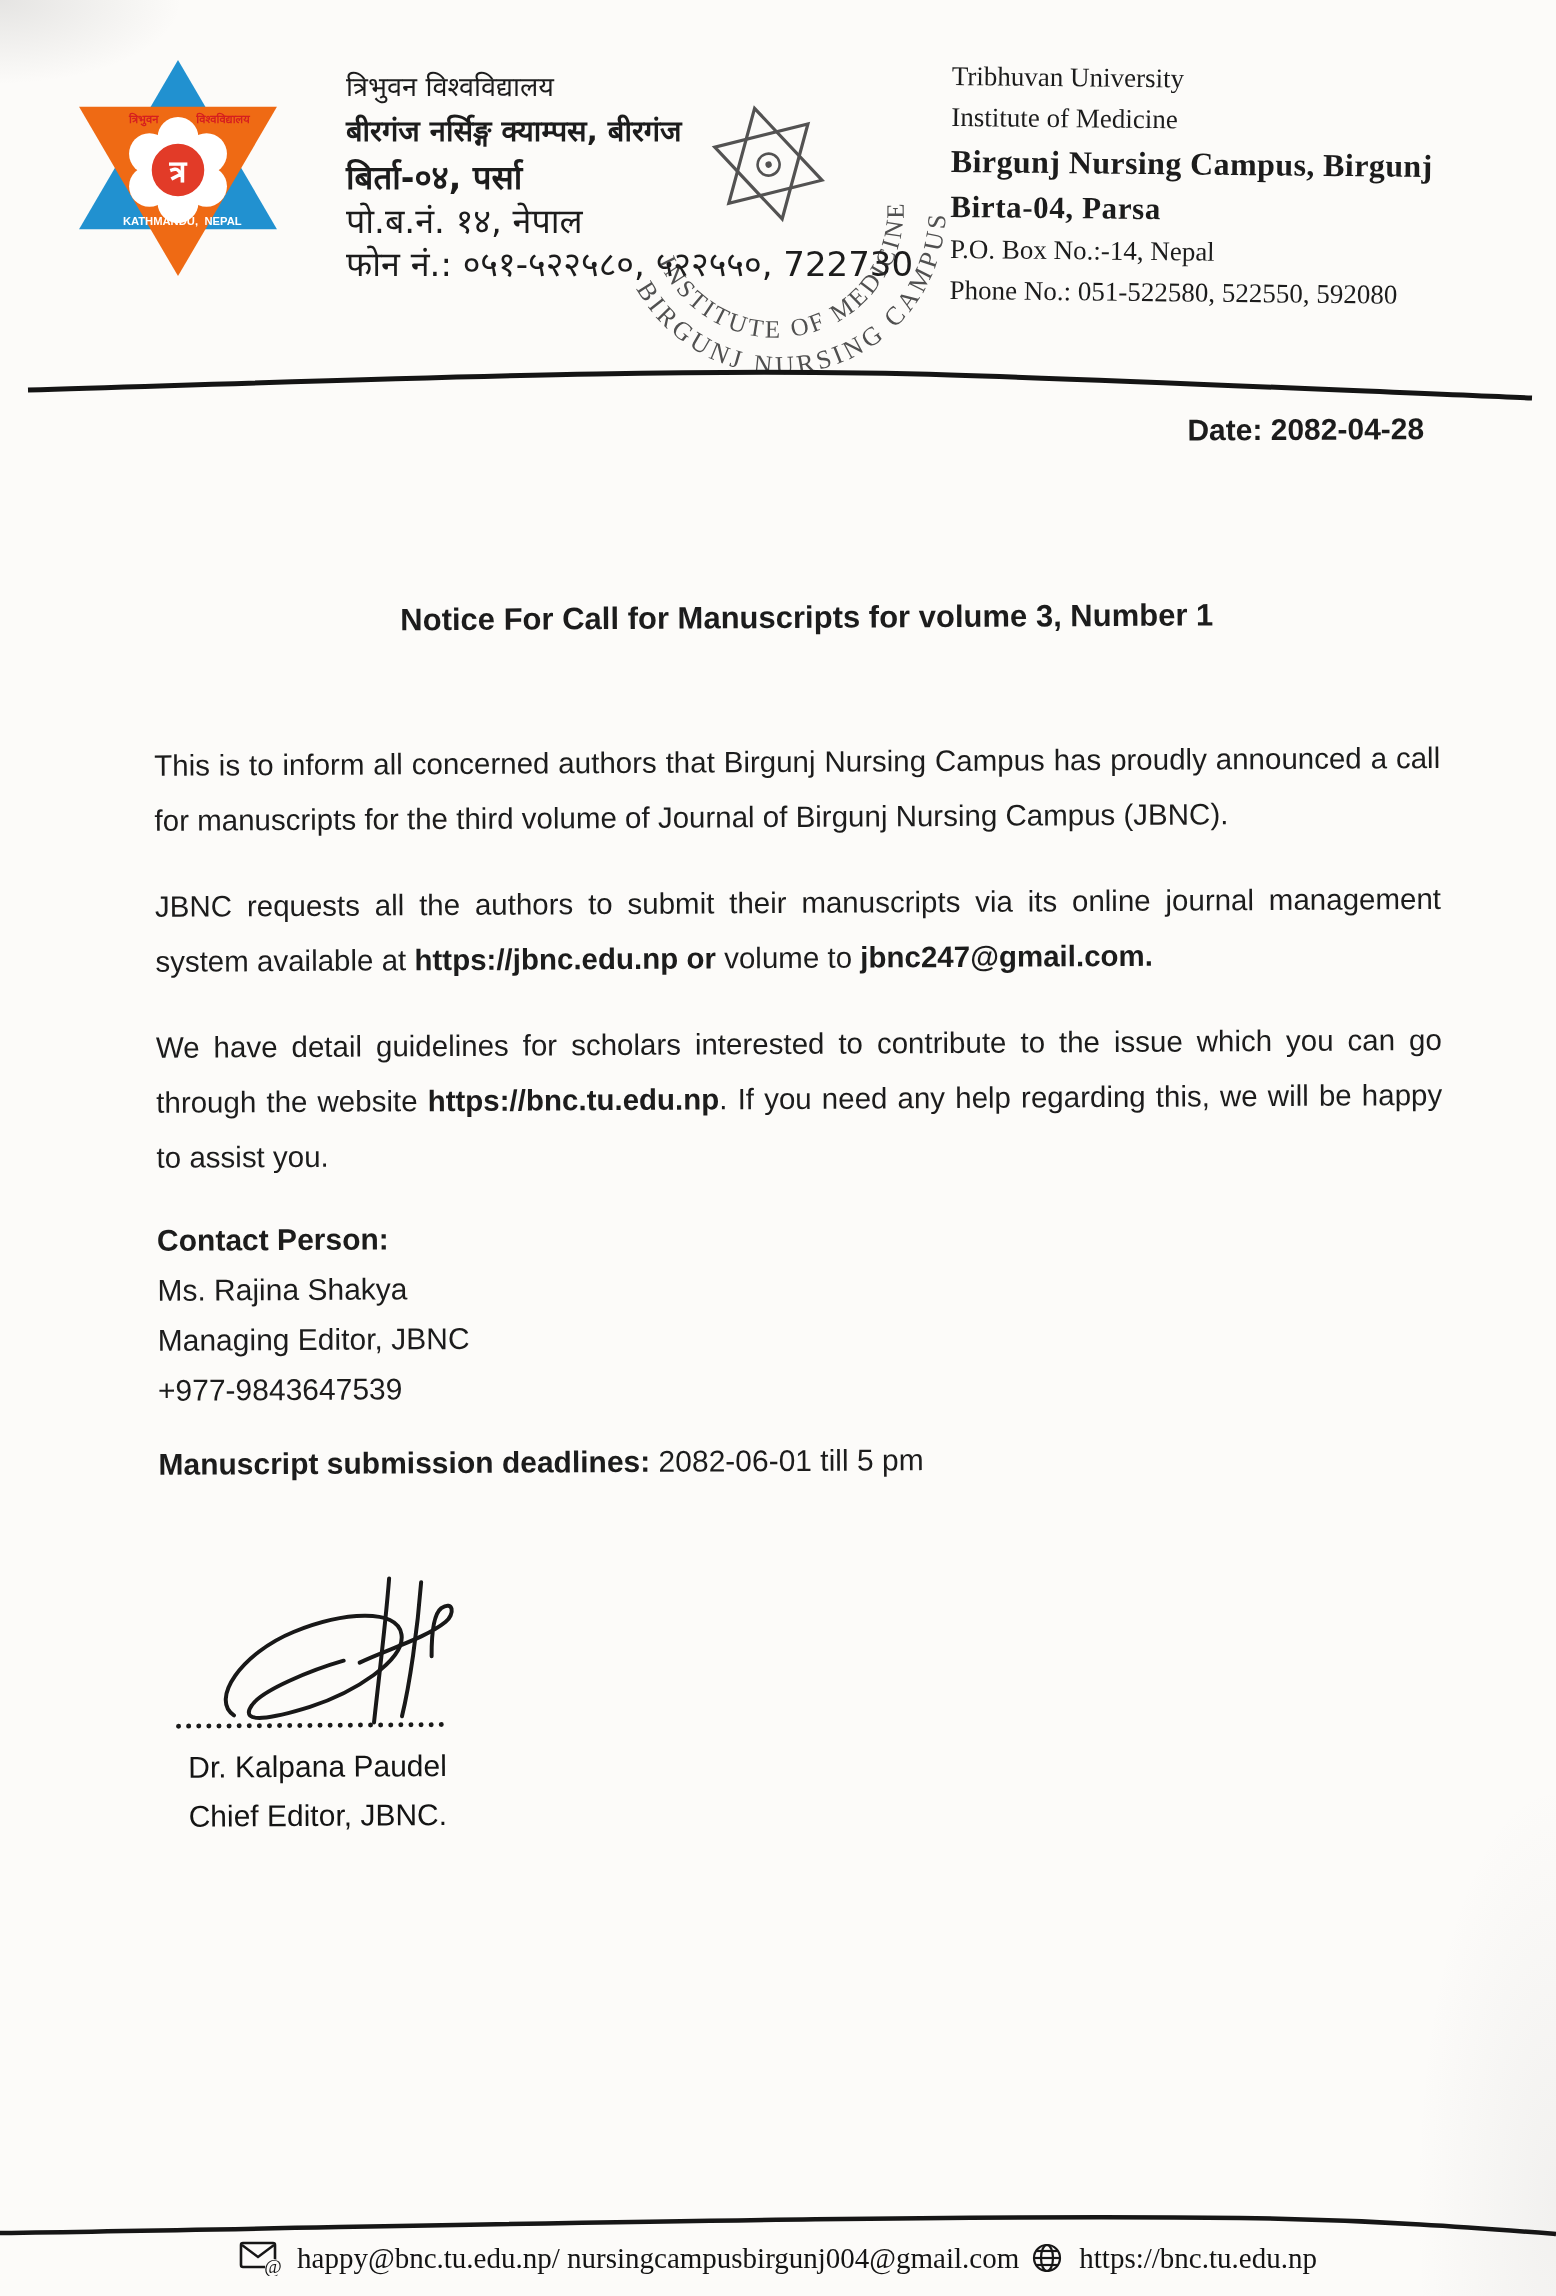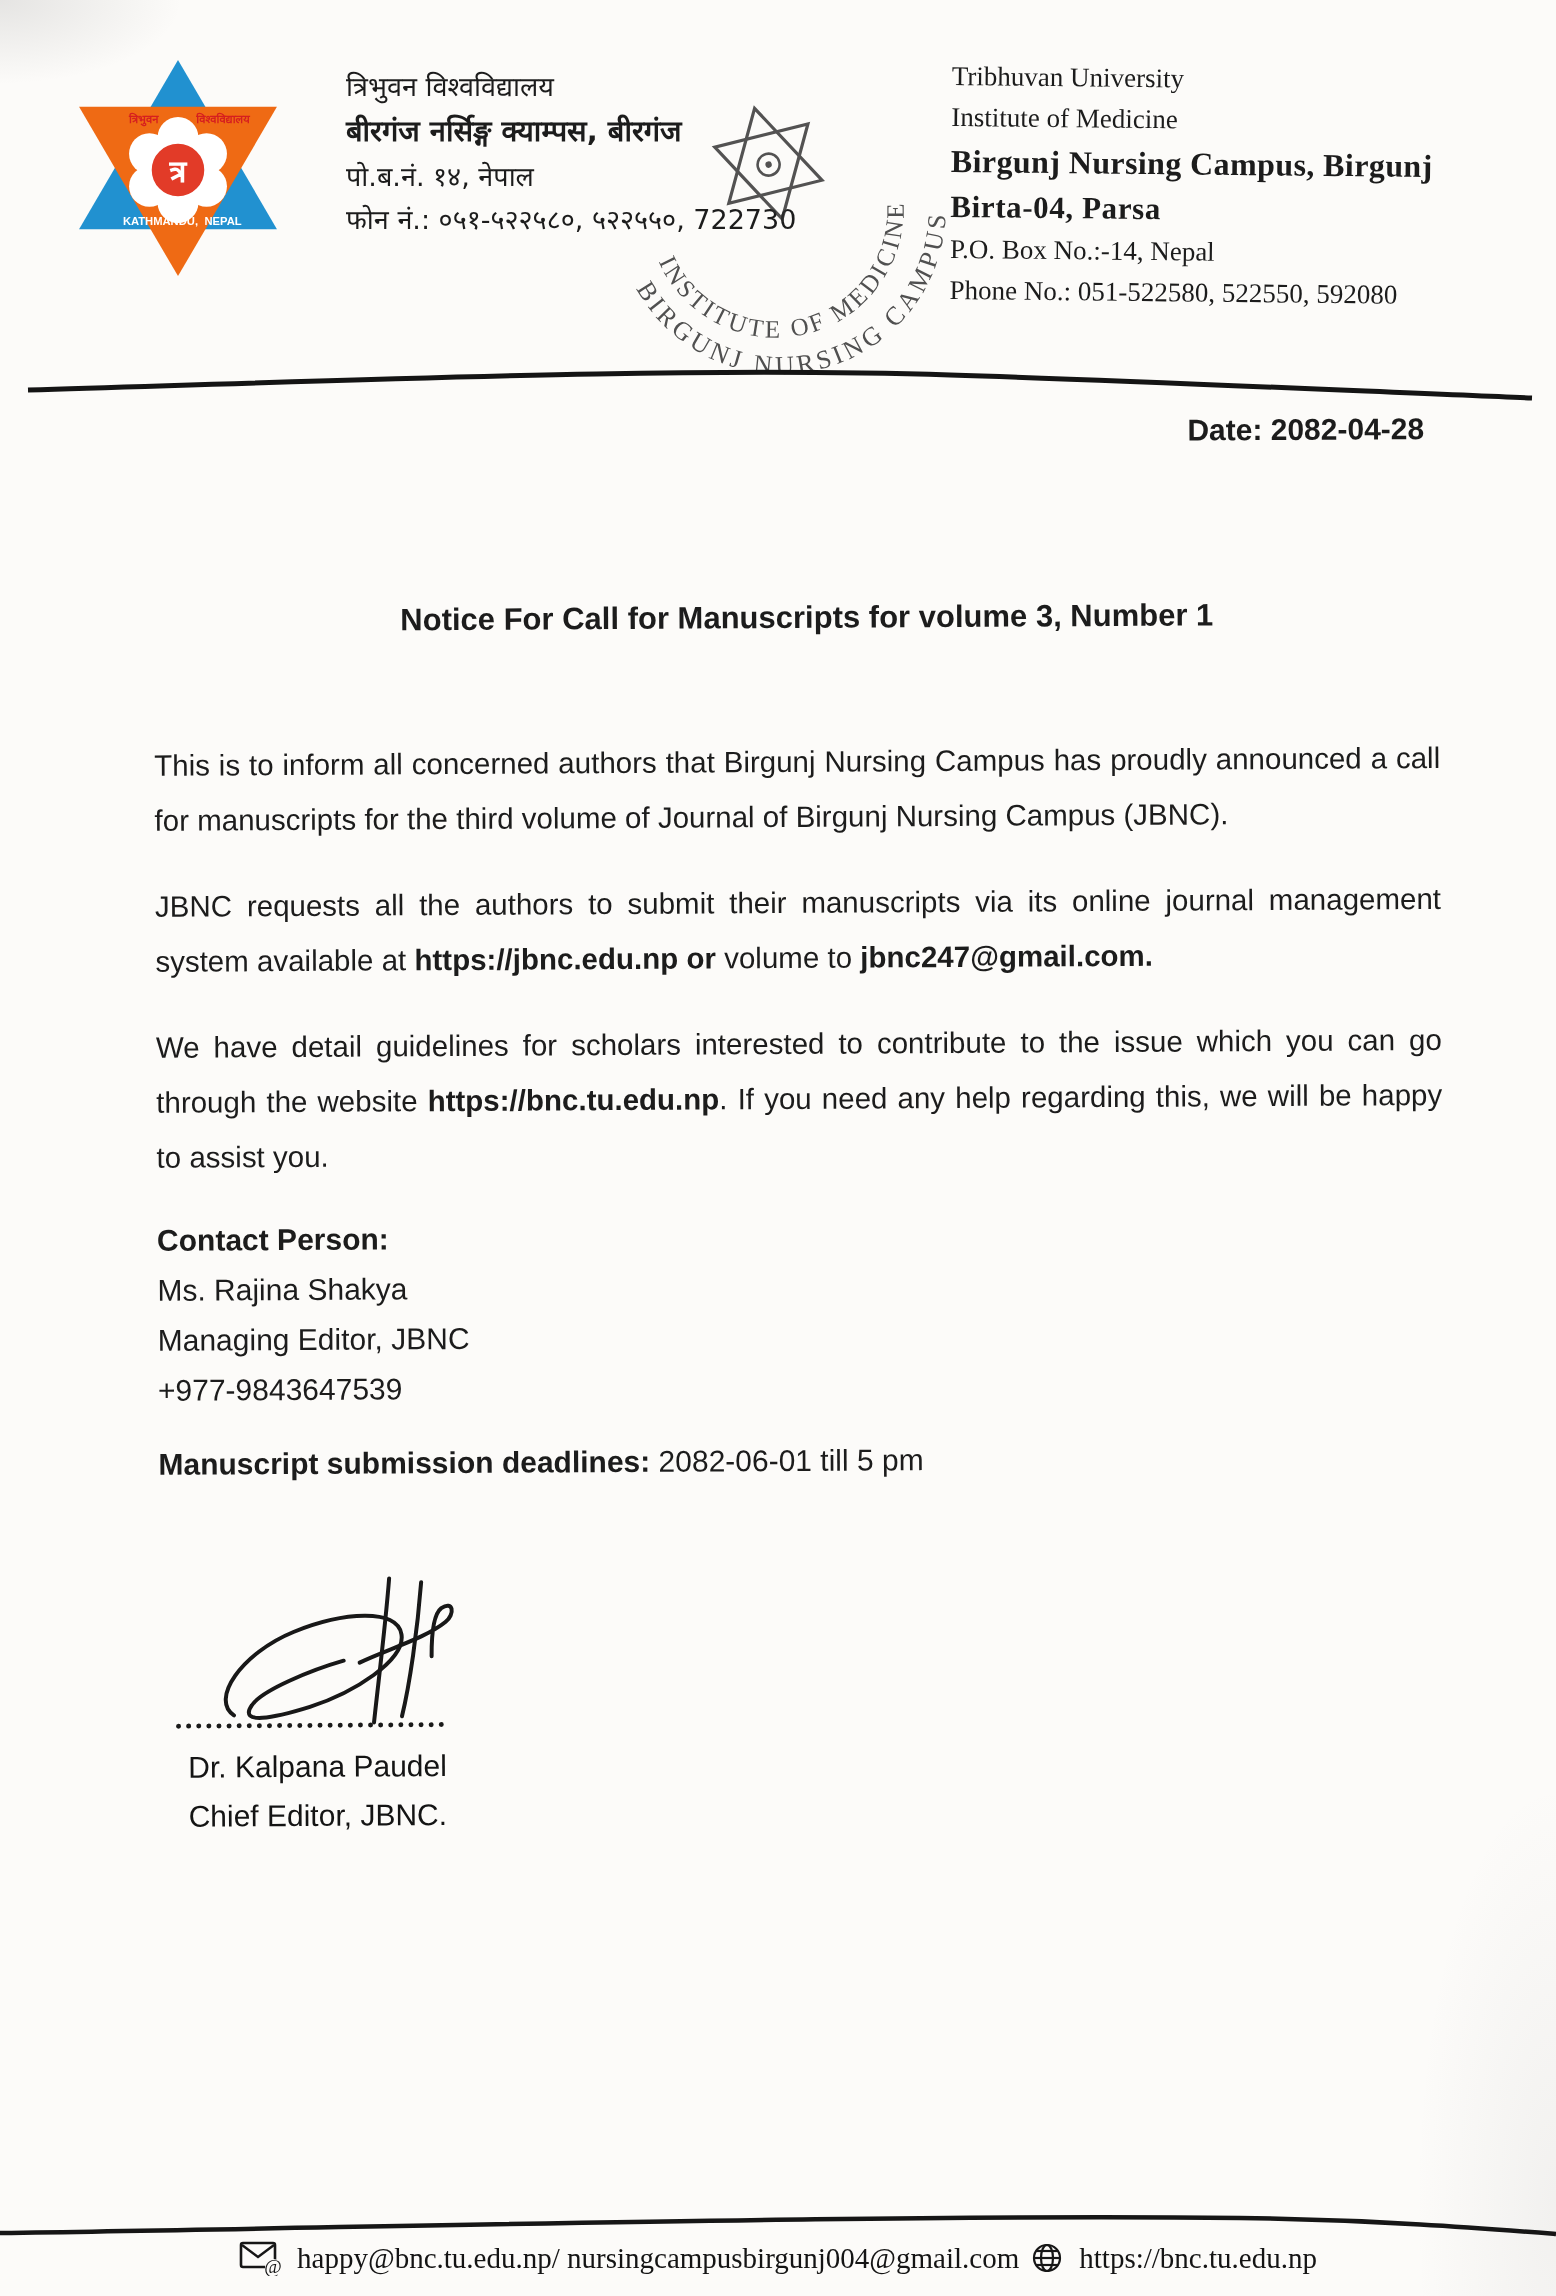--- a/index.html
+++ b/index.html
@@ -16,21 +16,21 @@
       radial-gradient(ellipse 200px 600px at 100% 96%, rgba(120,120,120,.08), transparent 70%),
       #fcfbf9;
   }
   
   .letterhead{position:absolute;top:48px;left:0;width:1556px;height:335px;}
   .logo{position:absolute;left:76px;top:2px;width:204px;height:236px;}
   .np-block{position:absolute;left:346px;top:18px;font-family:"DejaVu Sans",sans-serif;white-space:nowrap;}
   .np-l12{font-size:27px;line-height:42px;}
   .np-l3{font-size:29px;font-weight:bold;line-height:47px;}
   .np-l4{font-size:33px;font-weight:bold;line-height:45px;}
-  .np-l56{font-size:27px;line-height:43px;}
+  .np-l56{font-size:34px;line-height:43px;}
   .stamp{position:absolute;left:612px;top:28px;width:360px;height:300px;opacity:.82;}
   .en-block{
     position:absolute;left:952px;top:8px;width:560px;white-space:nowrap;
     font-family:"Liberation Serif",serif;
     transform:rotate(0.6deg);transform-origin:left top;
   }
   .en-l12{font-size:27px;line-height:41px;}
   .en-l3{font-size:32px;font-weight:bold;line-height:47px;letter-spacing:.4px;}
   .en-l4{font-size:31px;font-weight:bold;line-height:44px;letter-spacing:.6px;}
   .en-l56{font-size:27px;line-height:41px;}
@@ -87,20 +87,21 @@
       </g>
       <circle cx="100" cy="112" r="27" fill="#e23b28" stroke="#fff" stroke-width="2.5"></circle>
       <text x="100" y="124" font-size="30" font-weight="bold" fill="#fff" text-anchor="middle" font-family="DejaVu Sans, sans-serif">त्र</text>
       <text x="46" y="166" font-size="11" fill="#fff" font-weight="bold">KATHMANDU,</text>
       <text x="126" y="166" font-size="11" fill="#fff" font-weight="bold">NEPAL</text>
     </svg>
 
     <div class="np-block">
       <div class="np-l12">त्रिभुवन विश्वविद्यालय</div>
       <div class="np-l3">बीरगंज नर्सिङ्ग क्याम्पस, बीरगंज</div>
+      <div class="np-l4">बिर्ता-०४, पर्सा</div>
       <div class="np-l56">पो.ब.नं. १४, नेपाल</div>
       <div class="np-l56">फोन नं.: ०५१-५२२५८०, ५२२५५०, 722730</div>
     </div>
 
     <svg class="stamp" viewBox="0 0 360 300">
       <defs>
         <path id="arcIn" d="M 42,140 A 128,128 0 0 0 294,140"></path>
         <path id="arcOut" d="M 8,118 A 165,165 0 0 0 338,118"></path>
       </defs>
       <g transform="rotate(-14 175 150) translate(0,14)" fill="none" stroke="#2e2e2e">

